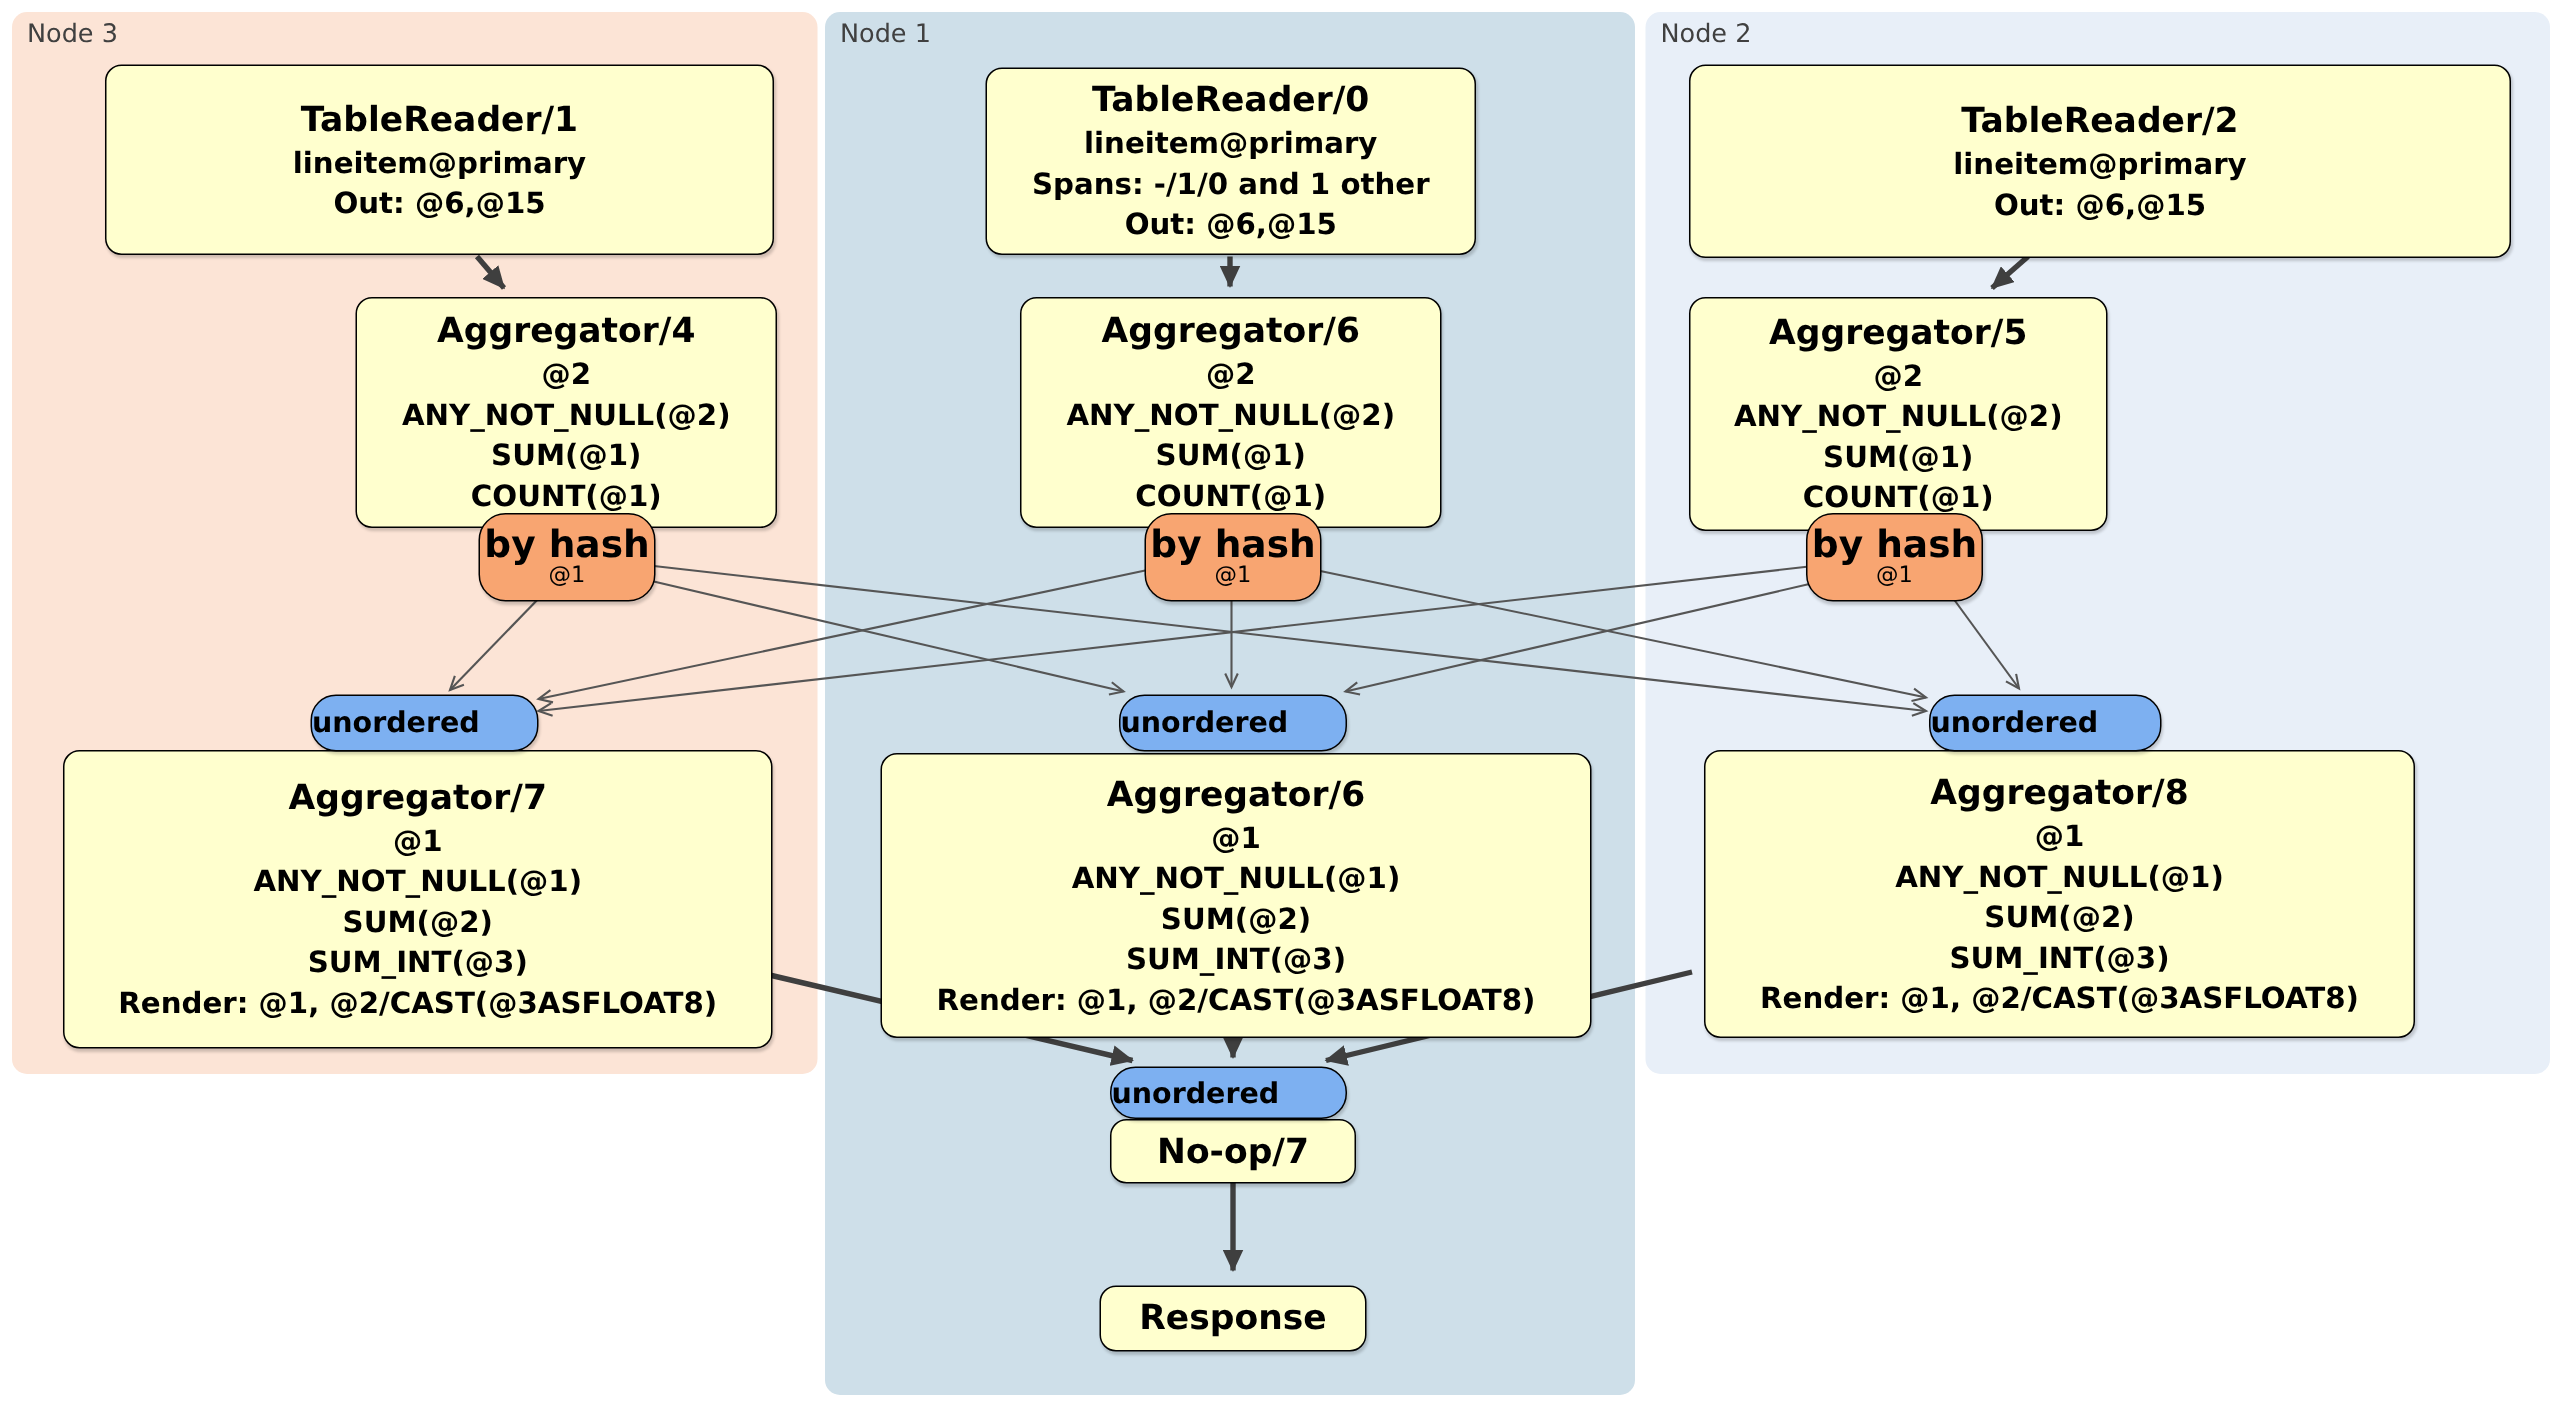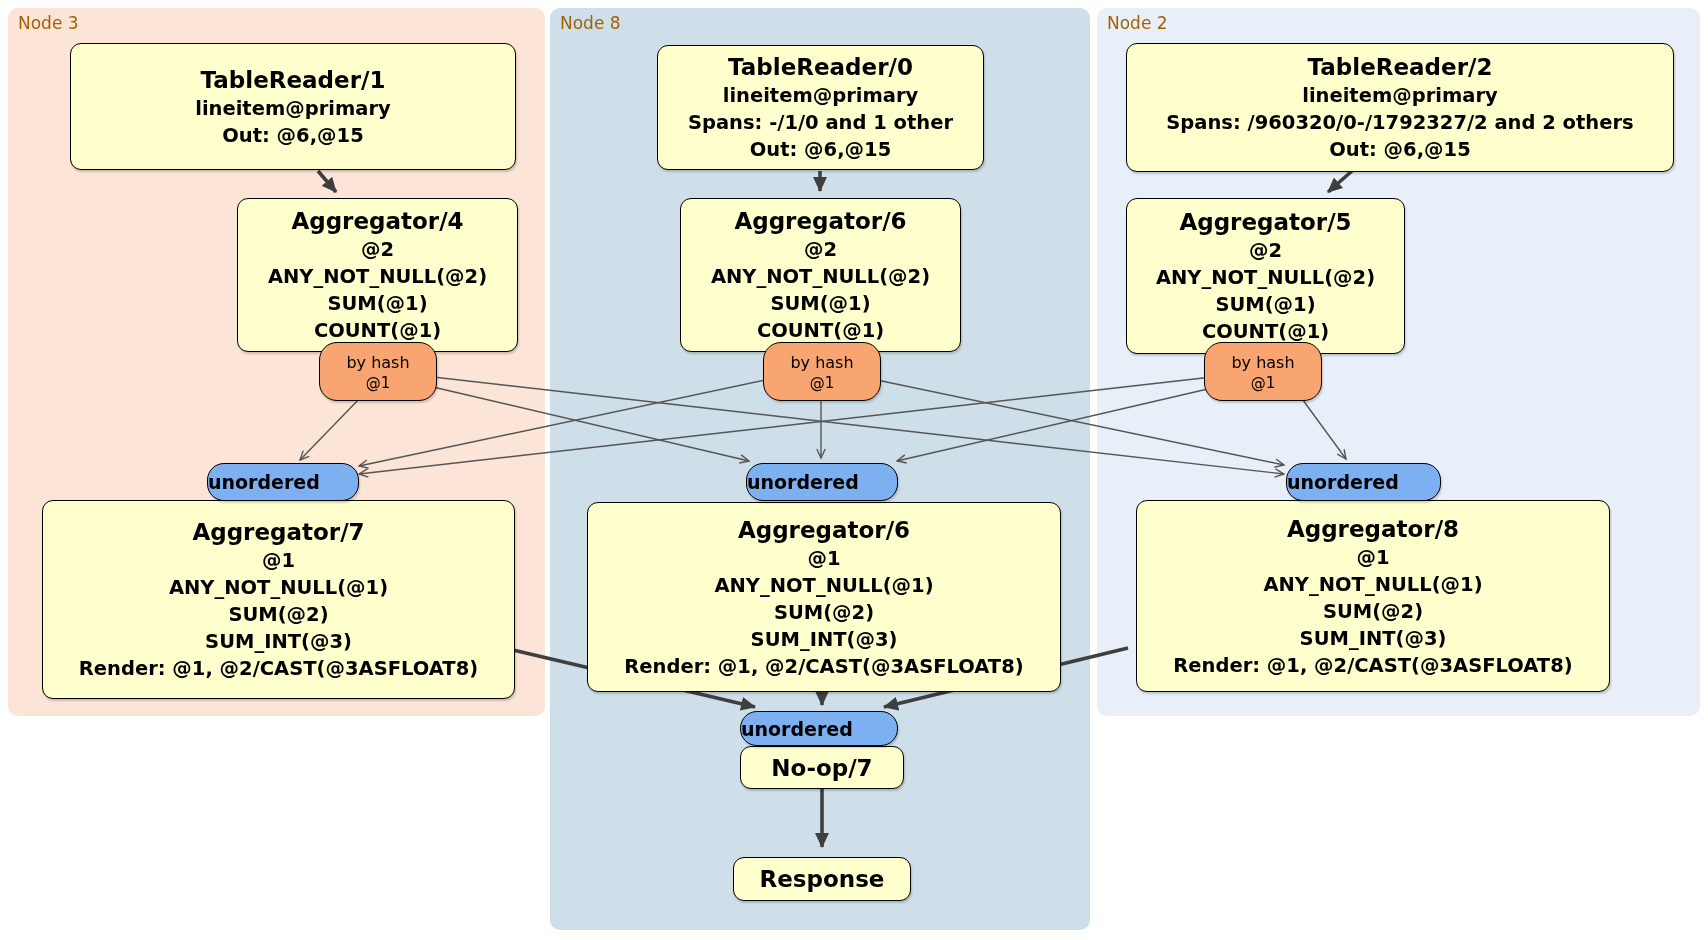--- a/index.html
+++ b/index.html
@@ -3,53 +3,53 @@
 <meta charset="utf-8">
 <style>
   html,body{margin:0;padding:0;background:var(--page_bg,#fff);}
   body{width:1708px;height:940px;position:relative;overflow:hidden;
        font-family:"DejaVu Sans","Liberation Sans",sans-serif;color:#000;}
   .canvas{position:absolute;inset:0;}
   .region{position:absolute;border-radius:10px;}
   .region-n3{background:var(--node3_bg);}
   .region-n1{background:var(--node1_bg);}
   .region-n2{background:var(--node2_bg);}
-  .region-label{position:absolute;left:10px;top:5px;font-size:17px;color:#a16207;}
+  .region-label{position:absolute;left:10px;top:5px;font-size:17px;color:#404040;}
   .edges{position:absolute;left:0;top:0;z-index:2;}
   .edges line.thin{stroke:var(--edge_thin);stroke-width:1.4px;}
   .edges line.thick{stroke:var(--edge_thick);stroke-width:3.6px;}
   .pbox,.tbox{position:absolute;z-index:3;background:var(--box_bg);
        border:1.6px solid var(--box_border);border-radius:11px;
        box-shadow:1px 2px 2px rgba(0,0,0,.18);
        display:flex;flex-direction:column;justify-content:center;
        text-align:center;}
   .pbox-title{font-size:23px;font-weight:bold;line-height:30px;white-space:nowrap;}
   .pbox-line{font-size:19.5px;line-height:27px;white-space:nowrap;font-weight:bold;}
   .tbox .pbox-title{line-height:26px;}
   .router{position:absolute;z-index:4;background:var(--router_bg);
        border:1.8px solid #000;border-radius:18px;
        display:flex;flex-direction:column;justify-content:center;align-items:center;
        box-shadow:1px 2px 2px rgba(0,0,0,.18);}
-  .router-label{font-size:16px;font-weight:normal;line-height:22px;}
+  .router-label{font-size:25px;font-weight:bold;line-height:22px;}
   .router-detail{font-size:15px;line-height:18px;}
   .stream{position:absolute;z-index:4;background:var(--stream_bg);
        border:1.8px solid #000;border-radius:17px;
        display:flex;justify-content:flex-start;align-items:center;
        font-size:19px;font-weight:bold;box-shadow:1px 2px 2px rgba(0,0,0,.18);}
 </style>
 </head>
 <body>
 
 <div class="canvas">
 
   <div class="region region-n3" style="left:8px;top:8px;width:537px;height:708px">
     <div class="region-label">Node 3</div>
   </div>
   <div class="region region-n1" style="left:550px;top:8px;width:540px;height:922px">
-    <div class="region-label">Node 8</div>
+    <div class="region-label">Node 1</div>
   </div>
   <div class="region region-n2" style="left:1097px;top:8px;width:603px;height:708px">
     <div class="region-label">Node 2</div>
   </div>
 
   <svg class="edges" width="1708" height="940">
     <defs>
       <marker id="ah-thin" markerUnits="userSpaceOnUse" markerWidth="12" markerHeight="12" refX="10" refY="5" orient="auto">
         <path d="M1,0.8 L10,5 L1,9.2" fill="none" stroke="#555555" stroke-width="1.4"></path>
       </marker>
@@ -139,21 +139,20 @@
   <div class="tbox" style="left:740px;top:746px;width:162px;height:41px">
     <div class="pbox-title">No-op/7</div>
   </div>
   <div class="tbox" style="left:733px;top:857px;width:176px;height:42px">
     <div class="pbox-title">Response</div>
   </div>
 
   <div class="pbox" style="left:1126px;top:43px;width:546px;height:127px">
     <div class="pbox-title">TableReader/2</div>
     <div class="pbox-line">lineitem@primary</div>
-    <div class="pbox-line">Spans: /960320/0-/1792327/2 and 2 others</div>
     <div class="pbox-line">Out: @6,@15</div>
   </div>
   <div class="pbox" style="left:1126px;top:198px;width:277px;height:154px">
     <div class="pbox-title">Aggregator/5</div>
     <div class="pbox-line">@2</div>
     <div class="pbox-line">ANY_NOT_NULL(@2)</div>
     <div class="pbox-line">SUM(@1)</div>
     <div class="pbox-line">COUNT(@1)</div>
   </div>
   <div class="router" style="left:1204px;top:342px;width:116px;height:57px">

